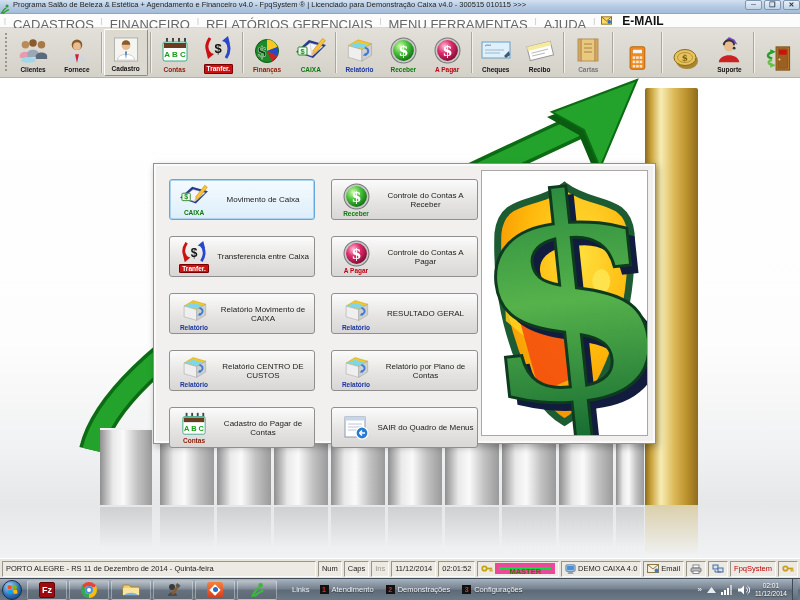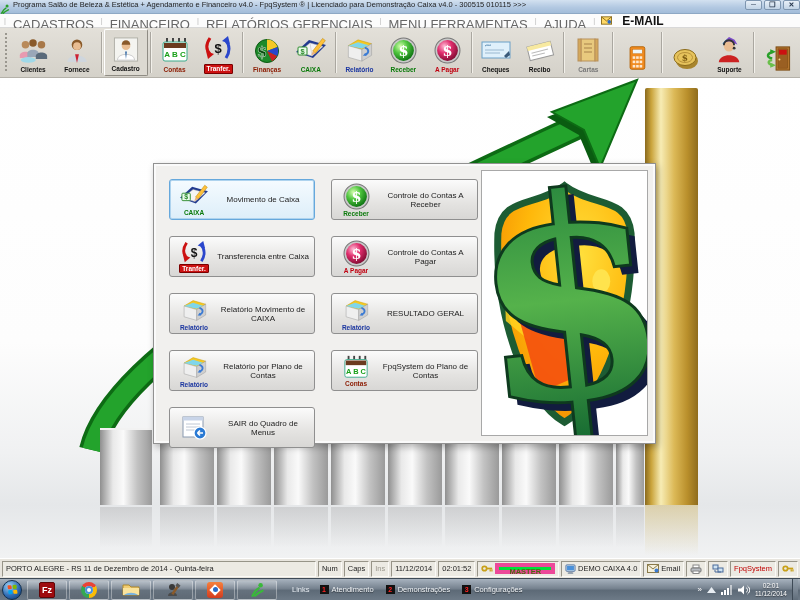--- a/index.html
+++ b/index.html
@@ -532,20 +532,34 @@
                 <path d="M20,14 L30,8 L30,20 L20,26 Z" fill="#cfcfcf" stroke="#999" stroke-width=".5"></path>
                 <path d="M6,10 L16,6.5 L27,9.6 L20,13 Z" fill="#7fd6ea"></path>
                 <path d="M23,12 C28,13.5 27.5,18 23,19.5" stroke="#3b7bd4" stroke-width="2" fill="none"></path>
                 <polygon points="25,20.5 21,20.5 23.5,17.5" fill="#3b7bd4"></polygon>
               </svg>
             <b class="badge b-navy">Relatório</b>
           </span>
           <span class="dlabel">RESULTADO GERAL</span>
         </button>
 
+        <button class="dbtn">
+          <span class="dicon">
+            <svg width="32" height="27" viewBox="0 0 34 30">
+                <path d="M6,10 L16,4 L30,8 L20,14 Z" fill="#f5c824" stroke="#c79a00" stroke-width=".5"></path>
+                <path d="M6,10 L20,14 L20,26 L6,22 Z" fill="#efefef" stroke="#999" stroke-width=".5"></path>
+                <path d="M20,14 L30,8 L30,20 L20,26 Z" fill="#cfcfcf" stroke="#999" stroke-width=".5"></path>
+                <path d="M6,10 L16,6.5 L27,9.6 L20,13 Z" fill="#7fd6ea"></path>
+                <path d="M23,12 C28,13.5 27.5,18 23,19.5" stroke="#3b7bd4" stroke-width="2" fill="none"></path>
+                <polygon points="25,20.5 21,20.5 23.5,17.5" fill="#3b7bd4"></polygon>
+              </svg>
+            <b class="badge b-navy">Relatório</b>
+          </span>
+          <span class="dlabel">Relatório CENTRO DE CUSTOS</span>
+        </button>
 
         <button class="dbtn">
           <span class="dicon">
             <svg width="32" height="27" viewBox="0 0 34 30">
                 <path d="M6,10 L16,4 L30,8 L20,14 Z" fill="#f5c824" stroke="#c79a00" stroke-width=".5"></path>
                 <path d="M6,10 L20,14 L20,26 L6,22 Z" fill="#efefef" stroke="#999" stroke-width=".5"></path>
                 <path d="M20,14 L30,8 L30,20 L20,26 Z" fill="#cfcfcf" stroke="#999" stroke-width=".5"></path>
                 <path d="M6,10 L16,6.5 L27,9.6 L20,13 Z" fill="#7fd6ea"></path>
                 <path d="M23,12 C28,13.5 27.5,18 23,19.5" stroke="#3b7bd4" stroke-width="2" fill="none"></path>
                 <polygon points="25,20.5 21,20.5 23.5,17.5" fill="#3b7bd4"></polygon>
@@ -561,21 +575,21 @@
                 <rect x="6" y="2" width="2" height="6" fill="#444"></rect>
                 <rect x="12" y="2" width="2" height="6" fill="#444"></rect>
                 <rect x="18" y="2" width="2" height="6" fill="#444"></rect>
                 <rect x="24" y="2" width="2" height="6" fill="#444"></rect>
                 <rect x="3" y="6" width="24" height="19" rx="2" fill="#fff" stroke="#3aaa8a"></rect>
                 <rect x="4" y="7" width="22" height="5" fill="#6b3b1f"></rect>
                 <text x="15" y="21" font-size="8" font-weight="bold" fill="#18a018" text-anchor="middle" font-family="'Liberation Sans',sans-serif">A B C</text>
               </svg>
             <b class="badge b-maroon">Contas</b>
           </span>
-          <span class="dlabel">FpqSystem do Plano de Contas</span>
+          <span class="dlabel">Cadastro do Pagar de Contas</span>
         </button>
 
         <button class="dbtn">
           <span class="dicon">
             <svg width="30" height="26" viewBox="0 0 30 26">
                 <rect x="4" y="2" width="20" height="20" fill="#fff" stroke="#8a9ab0"></rect>
                 <rect x="4" y="2" width="20" height="3.5" fill="#c8d4e8"></rect>
                 <line x1="7" y1="9" x2="21" y2="9" stroke="#c0c8d4"></line>
                 <line x1="7" y1="12" x2="21" y2="12" stroke="#c0c8d4"></line>
                 <line x1="7" y1="15" x2="17" y2="15" stroke="#c0c8d4"></line>

